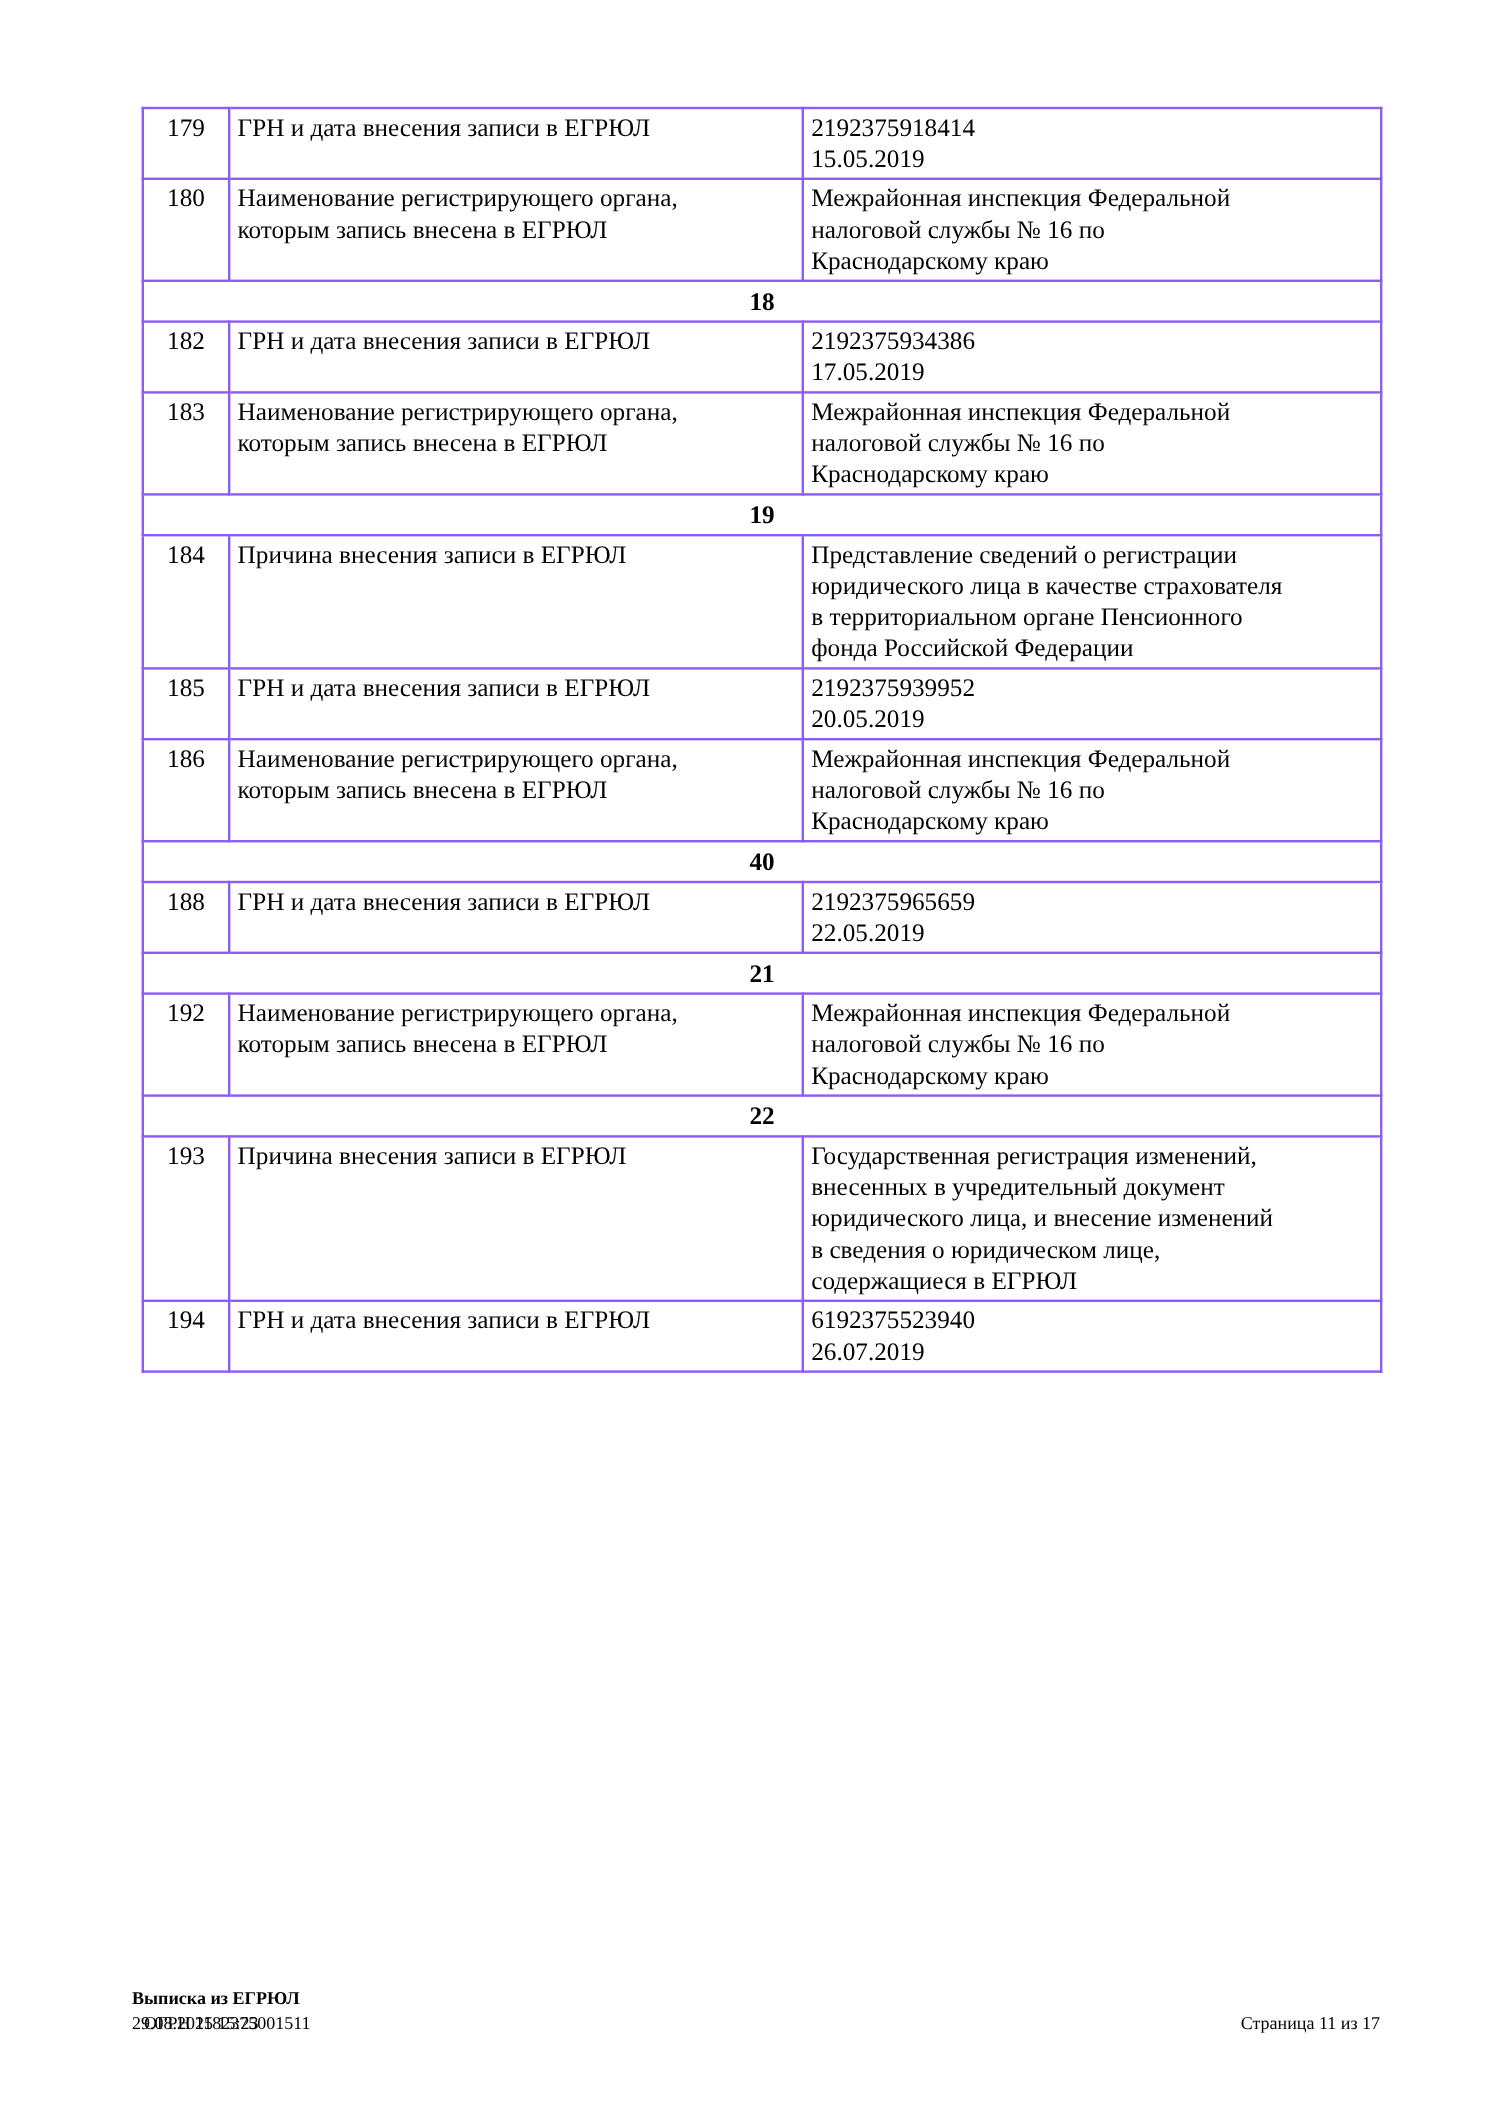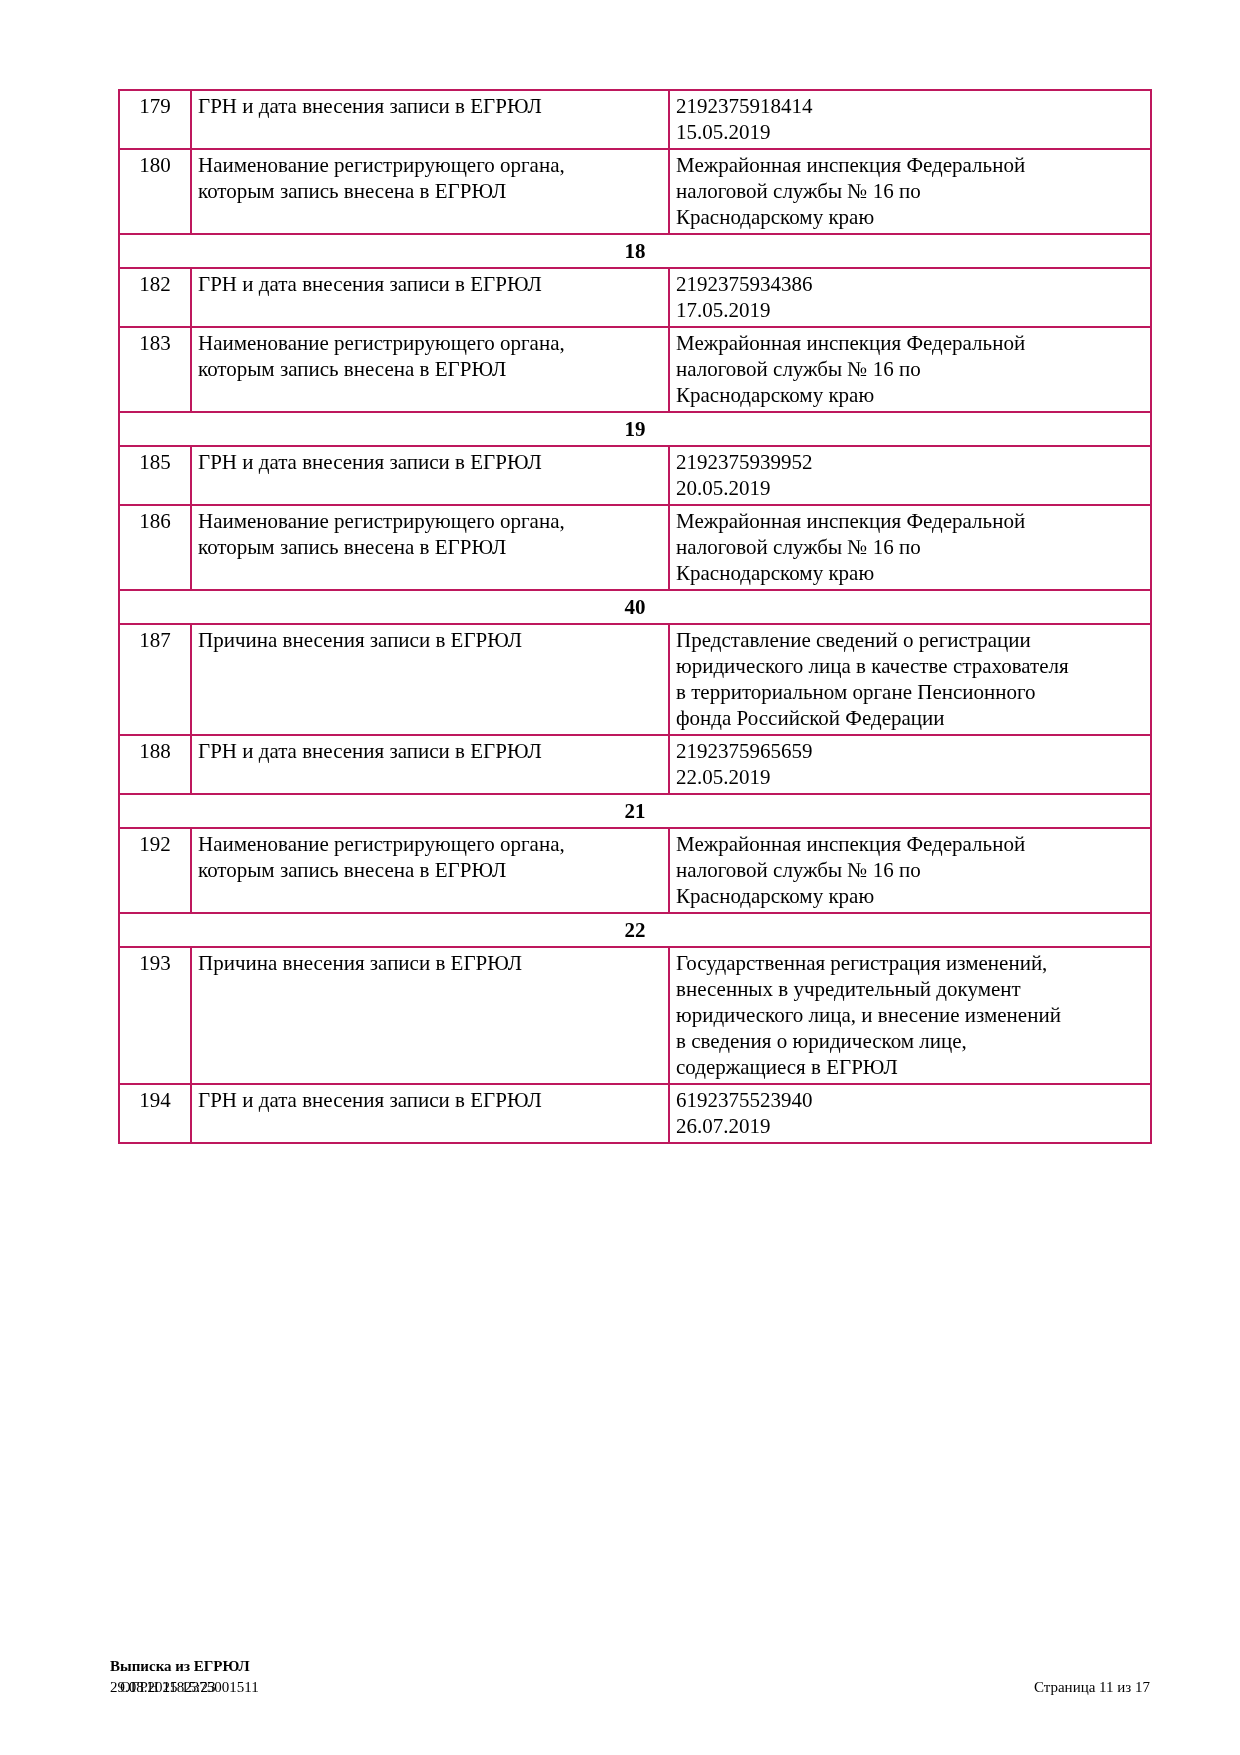--- a/index.html
+++ b/index.html
@@ -19,21 +19,21 @@
     position: absolute;
     left: 118px;
     top: 89px;
     width: 1032px;
     border-collapse: collapse;
     table-layout: fixed;
     font-size: 21px;
     line-height: 26px;
   }
   .egrul-table td {
-    border: 2px solid #be185d;
+    border: 2px solid #8b5cf6;
     vertical-align: top;
     padding: 2px 6px 3px 6px;
     white-space: pre-line;
     overflow: hidden;
   }
   .col-num   { width: 72px; }
   .col-label { width: 478px; }
   .col-value { width: 482px; }
   .cell-num {
     text-align: center;
@@ -114,43 +114,43 @@
         <td class="cell-label">Наименование регистрирующего органа,
 которым запись внесена в ЕГРЮЛ</td>
         <td class="cell-value">Межрайонная инспекция Федеральной
 налоговой службы № 16 по
 Краснодарскому краю</td>
       </tr>
       <tr class="section-row">
         <td colspan="3">19</td>
       </tr>
       <tr class="data-row">
+        <td class="cell-num">184</td>
+        <td class="cell-label">Причина внесения записи в ЕГРЮЛ</td>
+        <td class="cell-value">Представление сведений о регистрации
+юридического лица в качестве страхователя
+в территориальном органе Пенсионного
+фонда Российской Федерации</td>
+      </tr>
+      <tr class="data-row">
         <td class="cell-num">185</td>
         <td class="cell-label">ГРН и дата внесения записи в ЕГРЮЛ</td>
         <td class="cell-value">2192375939952
 20.05.2019</td>
       </tr>
       <tr class="data-row">
         <td class="cell-num">186</td>
         <td class="cell-label">Наименование регистрирующего органа,
 которым запись внесена в ЕГРЮЛ</td>
         <td class="cell-value">Межрайонная инспекция Федеральной
 налоговой службы № 16 по
 Краснодарскому краю</td>
       </tr>
       <tr class="section-row">
         <td colspan="3">40</td>
-      </tr>
-      <tr class="data-row">
-        <td class="cell-num">187</td>
-        <td class="cell-label">Причина внесения записи в ЕГРЮЛ</td>
-        <td class="cell-value">Представление сведений о регистрации
-юридического лица в качестве страхователя
-в территориальном органе Пенсионного
-фонда Российской Федерации</td>
       </tr>
       <tr class="data-row">
         <td class="cell-num">188</td>
         <td class="cell-label">ГРН и дата внесения записи в ЕГРЮЛ</td>
         <td class="cell-value">2192375965659
 22.05.2019</td>
       </tr>
       <tr class="section-row">
         <td colspan="3">21</td>
       </tr>

